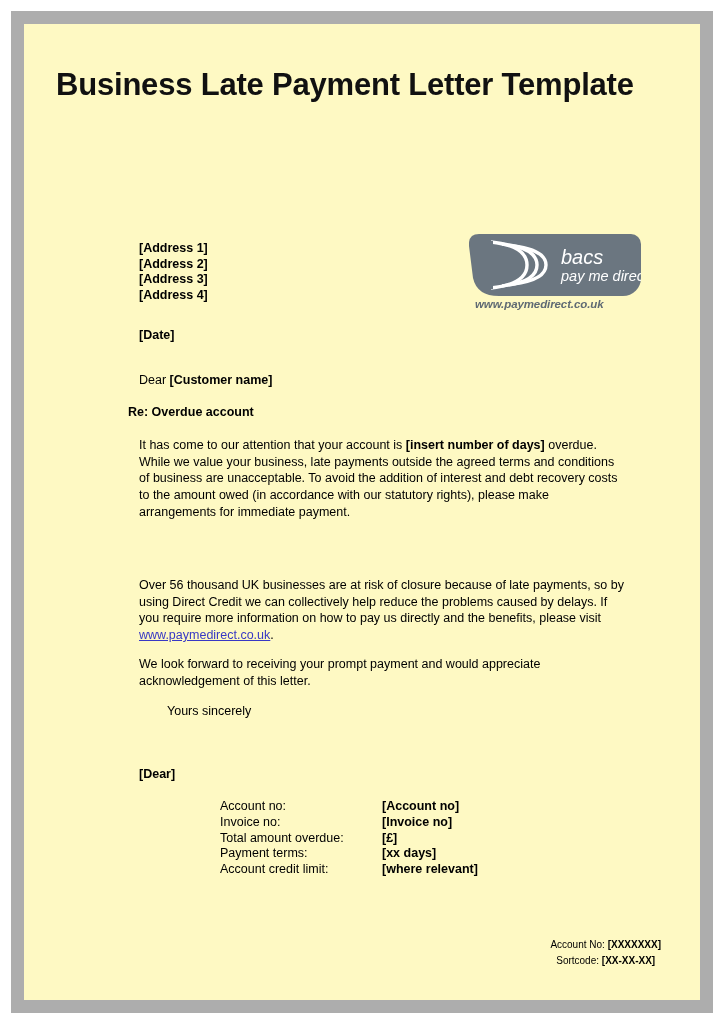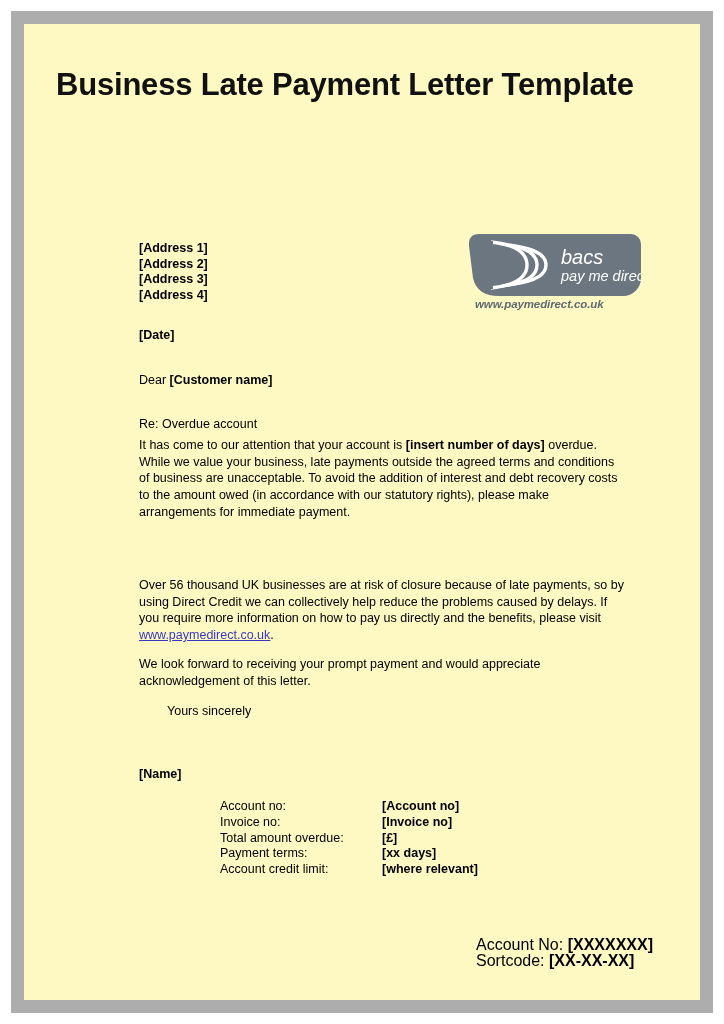--- a/index.html
+++ b/index.html
@@ -101,26 +101,25 @@
     position: absolute;
     left: 115px;
     top: 349px;
     font-size: 12.5px;
     color: #000000;
   }
   .salutation b { font-weight: bold; }
 
   .subject {
     position: absolute;
-    left: 115px;
+    left: 104px;
     top: 381px;
     font-size: 12.5px;
-    font-weight: normal;
-    color: #000000;
-    margin-top: 12px;
+    font-weight: bold;
+    color: #000000;
   }
 
   .para {
     position: absolute;
     left: 115px;
     width: 488px;
     font-size: 12.5px;
     color: #000000;
     line-height: 16.7px;
     text-align: left;
@@ -169,24 +168,24 @@
     line-height: 15.8px;
     vertical-align: top;
     white-space: nowrap;
   }
   .acct-label { width: 162px; }
   .acct-value { font-weight: bold; }
 
   
   .footer-block {
     position: absolute;
-    right: 47px;
+    right: 39px;
     top: 913px;
-    text-align: left;
-    font-size: 16px;
+    text-align: center;
+    font-size: 10px;
     color: #000000;
     line-height: 16px;
   }
   .footer-line { white-space: nowrap; }
   .footer-line b { font-weight: bold; }
 </style>
 </head>
 <body>
 
 <div id="page-frame">
@@ -223,21 +222,21 @@
     <div class="subject">Re: Overdue account</div>
 
     <div class="para" id="para-1"><span>It has come to our attention that your account is </span><b>[insert number of days]</b><span> overdue.  While we value your business, late payments outside the agreed terms and conditions of business are unacceptable.  To avoid the addition of interest and debt recovery costs to the amount owed (in accordance with our statutory rights), please make arrangements for immediate payment.</span></div>
 
 
     <div class="para" id="para-3"><span>Over 56 thousand UK businesses are at risk of closure because of late payments, so by using Direct Credit we can collectively help reduce the problems caused by delays.  If you require more information on how to pay us directly and the benefits, please visit </span><a class="weblink" href="#">www.paymedirect.co.uk</a><span>.</span></div>
 
     <div class="para" id="para-4">We look forward to receiving your prompt payment and would appreciate acknowledgement of this letter.</div>
 
     <div class="closing">Yours sincerely</div>
-    <div class="signer-name">[Name]</div>
+    <div class="signer-name">[Dear]</div>
 
     <table class="acct-table">
       <tbody>
         <tr>
           <td class="acct-label">Account no:</td>
           <td class="acct-value">[Account no]</td>
         </tr>
         <tr>
           <td class="acct-label">Invoice no:</td>
           <td class="acct-value">[Invoice no]</td>

